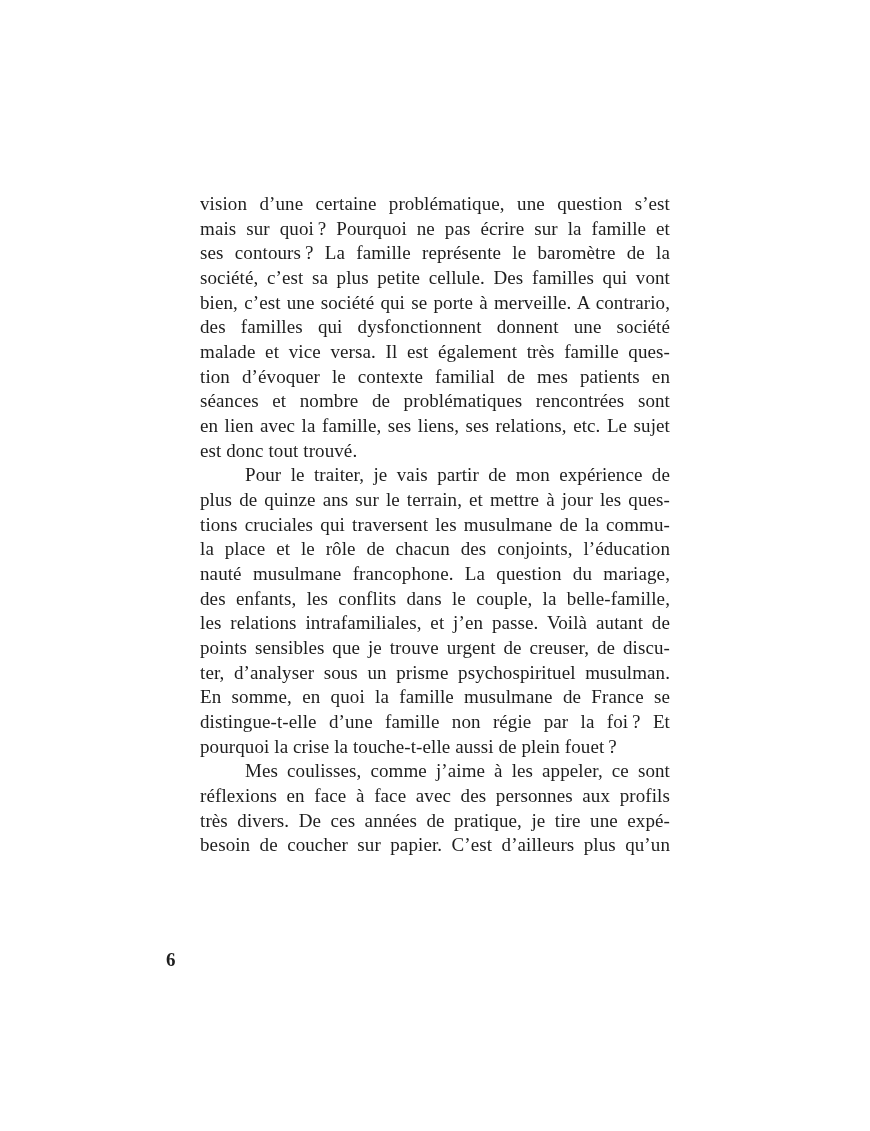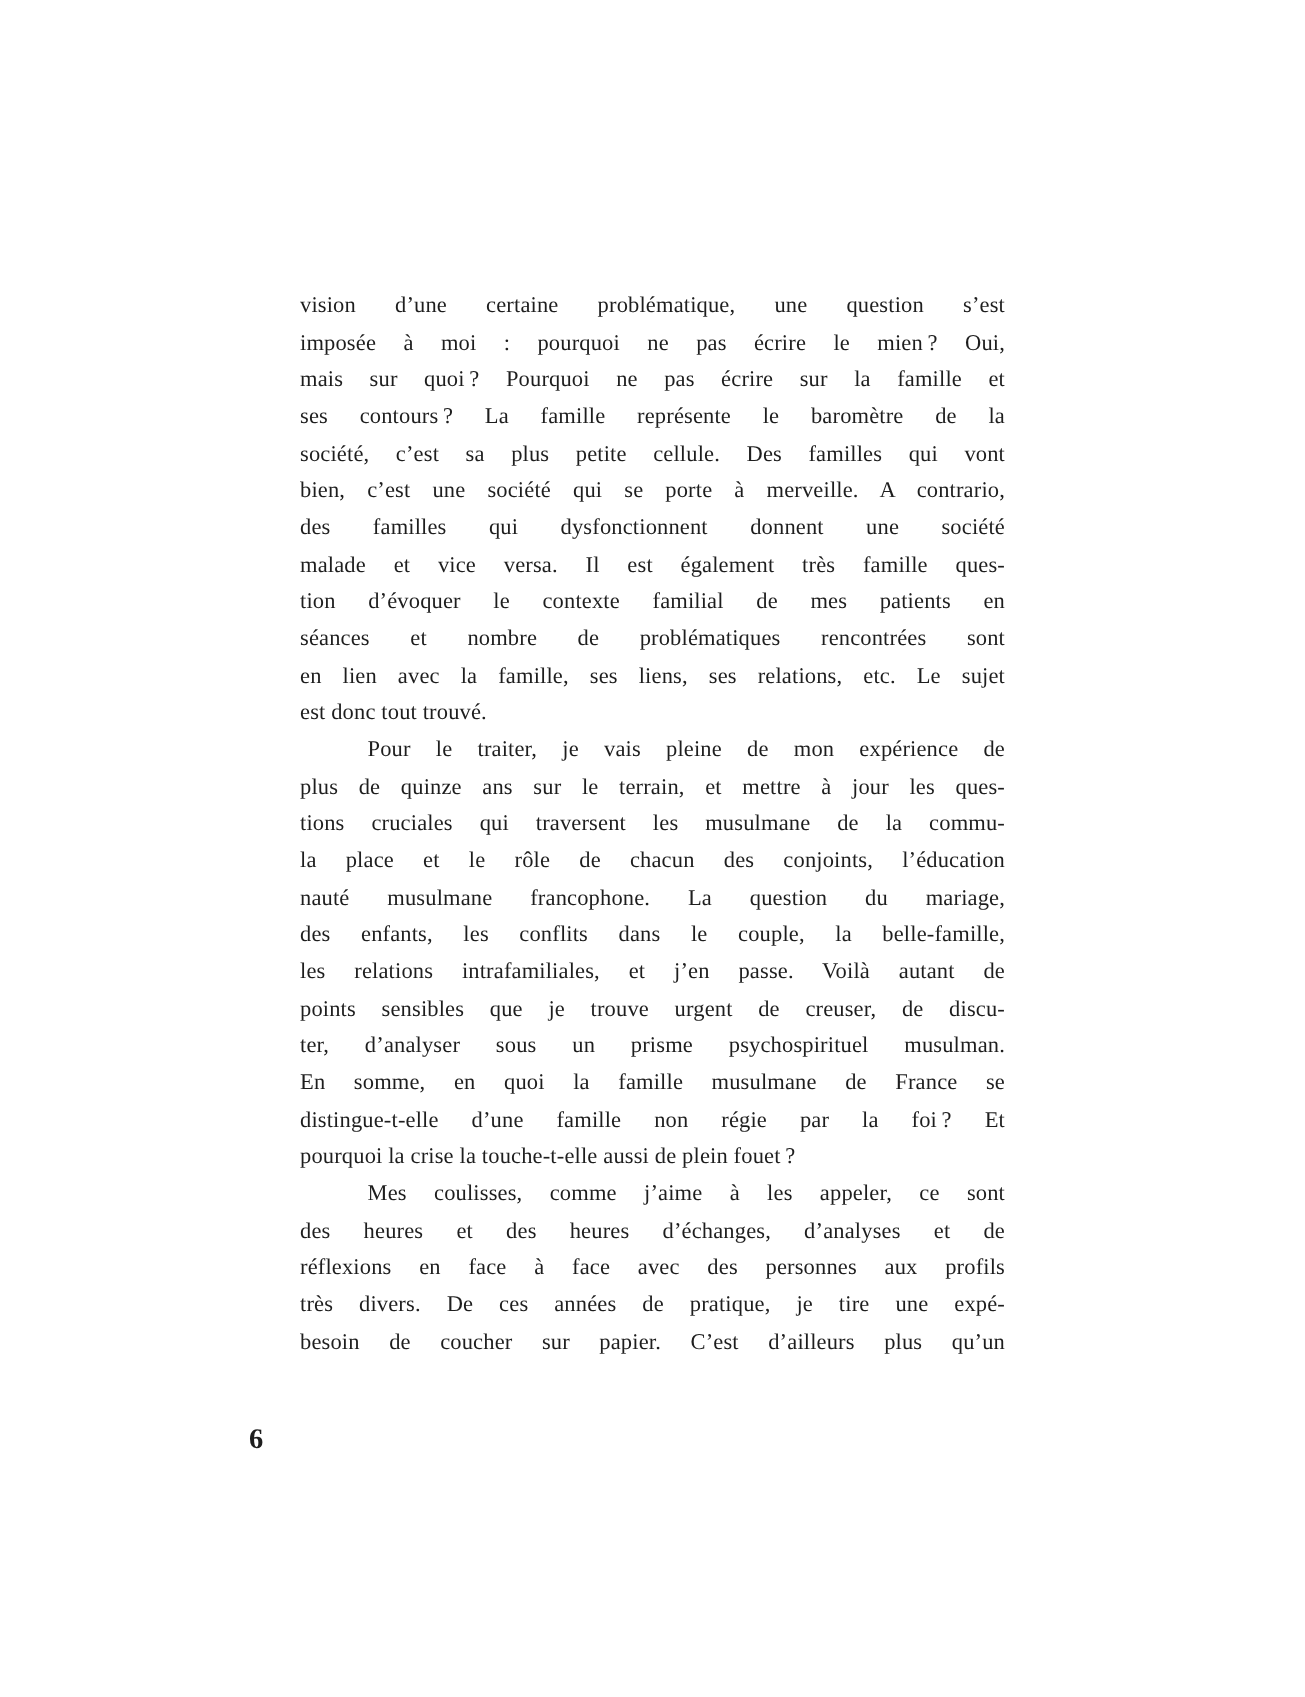--- a/index.html
+++ b/index.html
@@ -22,21 +22,21 @@
   .text-block {
     position: absolute;
     left: 200px;
     top: 192px;
     width: 470px;
   }
   .paragraph {
     margin: 0;
   }
   .line {
-    font-size: 15px;
+    font-size: 19px;
     line-height: 24.67px;
     color: var(--ink, #1e1e1e);
     text-align: justify;
     text-align-last: justify;
     letter-spacing: 0.1px;
   }
   .line.para-end {
     text-align-last: left;
   }
   .line.indent {
@@ -54,48 +54,46 @@
     color: var(--ink, #1e1e1e);
   }
 </style>
 </head>
 <body>
 
 <div class="book-page">
   <div class="text-block">
       <div class="paragraph">
         <div class="line"><span>vision d’une certaine problématique, une question s’est</span></div>
-        <div class="line"><span>imposée à moi&nbsp;: pourquoi ne pas écrire le mien ? Oui,</span></div>
         <div class="line"><span>mais sur quoi ? Pourquoi ne pas écrire sur la famille et</span></div>
         <div class="line"><span>ses contours ? La famille représente le baromètre de la</span></div>
         <div class="line"><span>société, c’est sa plus petite cellule. Des familles qui vont</span></div>
         <div class="line"><span>bien, c’est une société qui se porte à merveille. </span><span class="it">A contrario</span><span>,</span></div>
         <div class="line"><span>des familles qui dysfonctionnent donnent une société</span></div>
         <div class="line"><span>malade et vice versa. Il est également très famille ques-</span></div>
         <div class="line"><span>tion d’évoquer le contexte familial de mes patients en</span></div>
         <div class="line"><span>séances et nombre de problématiques rencontrées sont</span></div>
         <div class="line"><span>en lien avec la famille, ses liens, ses relations, etc. Le sujet</span></div>
         <div class="line para-end"><span>est donc tout trouvé.</span></div>
       </div>
       <div class="paragraph">
-        <div class="line indent"><span>Pour le traiter, je vais pleine de mon expérience de</span></div>
+        <div class="line indent"><span>Pour le traiter, je vais partir de mon expérience de</span></div>
         <div class="line"><span>plus de quinze ans sur le terrain, et mettre à jour les ques-</span></div>
         <div class="line"><span>tions cruciales qui traversent les musulmane de la commu-</span></div>
         <div class="line"><span>la place et le rôle de chacun des conjoints, l’éducation</span></div>
         <div class="line"><span>nauté musulmane francophone. La question du mariage,</span></div>
         <div class="line"><span>des enfants, les conflits dans le couple, la belle-famille,</span></div>
         <div class="line"><span>les relations intrafamiliales, et j’en passe. Voilà autant de</span></div>
         <div class="line"><span>points sensibles que je trouve urgent de creuser, de discu-</span></div>
         <div class="line"><span>ter, d’analyser sous un prisme psychospirituel musulman.</span></div>
         <div class="line"><span>En somme, en quoi la famille musulmane de France se</span></div>
         <div class="line"><span>distingue-t-elle d’une famille non régie par la foi ? Et</span></div>
         <div class="line para-end"><span>pourquoi la crise la touche-t-elle aussi de plein fouet ?</span></div>
       </div>
       <div class="paragraph">
         <div class="line indent"><span>Mes coulisses, comme j’aime à les appeler, ce sont</span></div>
-        <div class="line"><span>des heures et des heures d’échanges, d’analyses et de</span></div>
         <div class="line"><span>réflexions en face à face avec des personnes aux profils</span></div>
         <div class="line"><span>très divers. De ces années de pratique, je tire une expé-</span></div>
         <div class="line"><span>besoin de coucher sur papier. C’est d’ailleurs plus qu’un</span></div>
       </div>
     </div>
   <div class="page-number">6</div>
 </div>
 
 </body></html>

